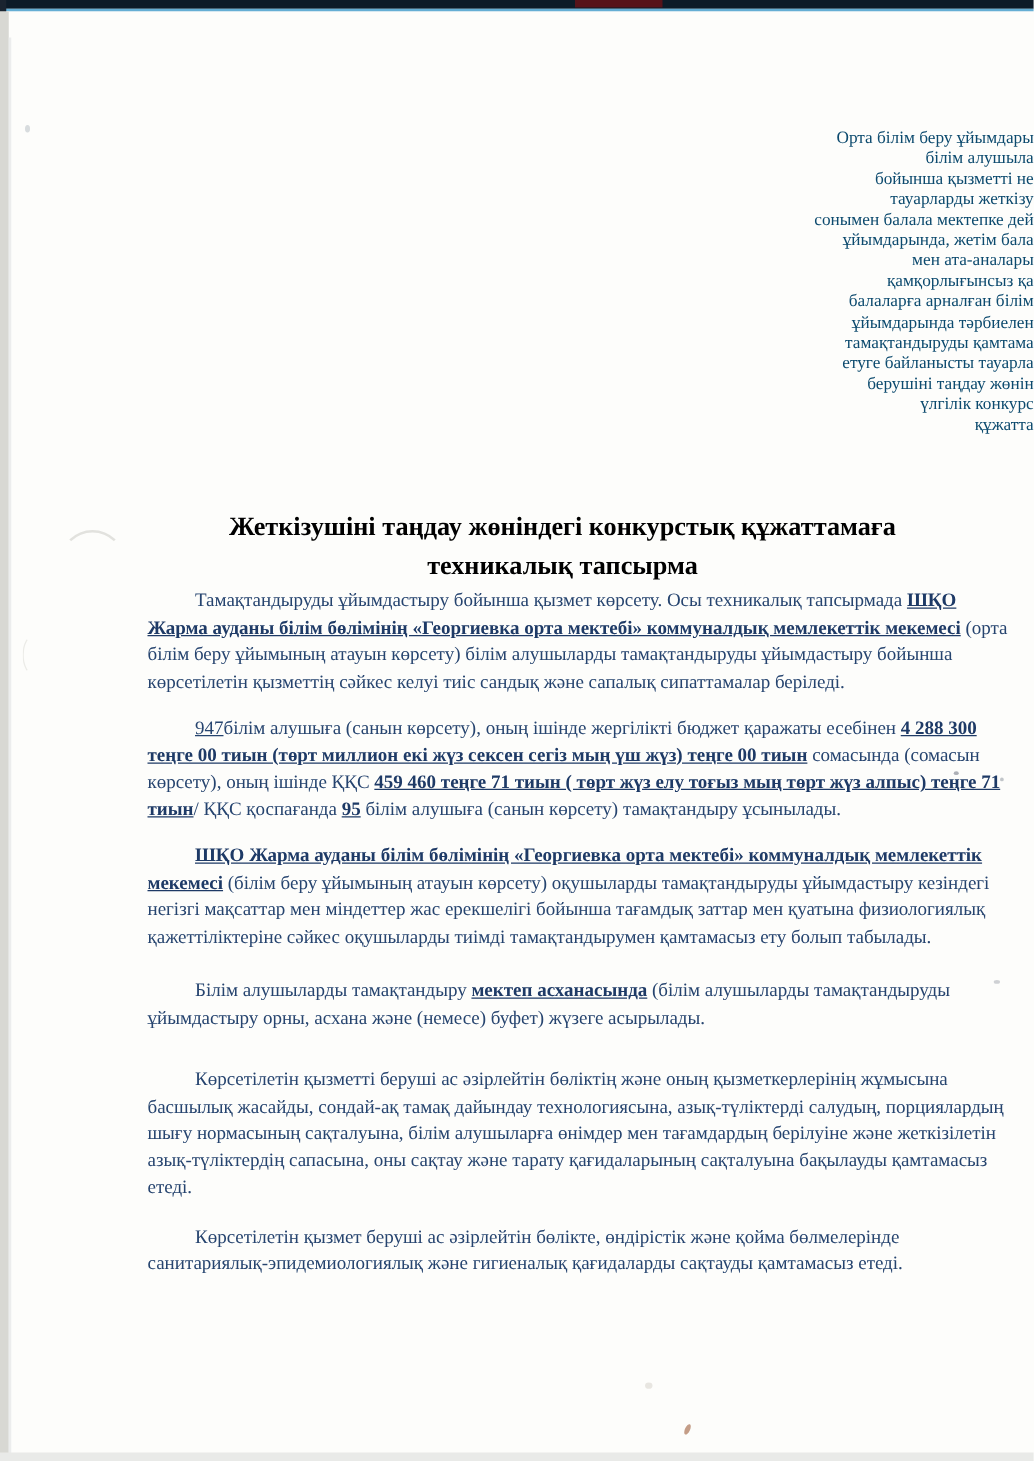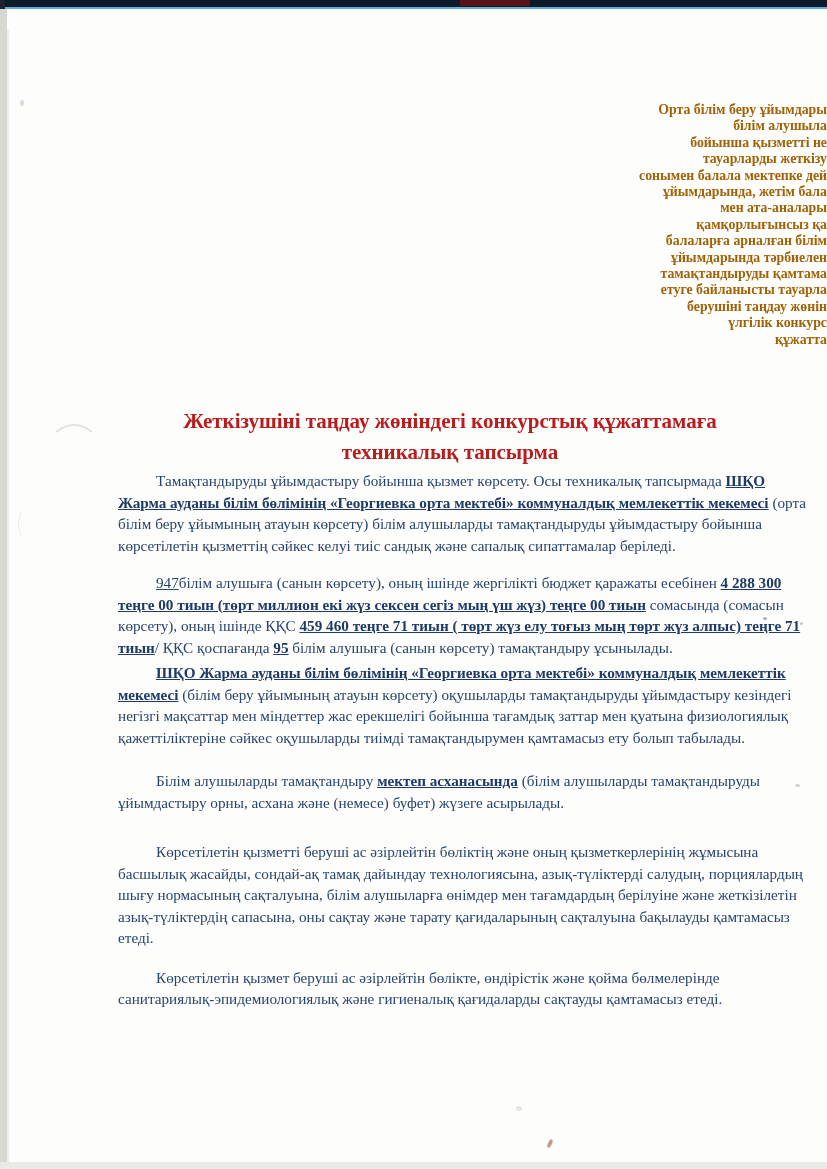--- a/index.html
+++ b/index.html
@@ -31,43 +31,42 @@
   .speck-c { left: 795px; top: 784px; width: 5px; height: 3px; background: #b0b4ba; opacity: .6; }
   .speck-d { left: 516px; top: 1106px; width: 6px; height: 5px; background: #e6e3de; opacity: .9; }
   .speck-e { left: 548px; top: 1139px; width: 4px; height: 9px; background: #b5846a; opacity: .8; transform: rotate(25deg); }
   .speck-f { left: 20px; top: 100px; width: 4px; height: 6px; background: #c8cdd2; opacity: .7; }
 
   
   .appendix {
     position: absolute; top: 102px; right: 0; width: 320px;
     text-align: right;
     font-size: 13.8px; line-height: 16.4px;
-    color: #a16207;
+    color: #0c4a6e;
     white-space: nowrap;
-    font-weight: bold;
   }
 
   
   .doc-title {
     position: absolute; top: 406px; left: 100px; width: 700px;
     text-align: center;
     font-weight: bold;
     font-size: 21px; line-height: 31px;
-    color: #b91c1c;
+    color: #000000;
   }
 
   
   .body-text {
     position: absolute; top: 470px; left: 118px; width: 698px;
     font-size: 15.2px; line-height: 21.5px;
     color: #26446f;
   }
   .body-text p { margin: 0; text-indent: 38px; }
   p.par-1 { margin-bottom: 16px; }
-  p.par-2 { margin-bottom: 4px; }
+  p.par-2 { margin-bottom: 16px; }
   p.par-3 { margin-bottom: 22px; }
   p.par-4 { margin-bottom: 28px; }
   p.par-5 { margin-bottom: 18px; }
   .bu { font-weight: bold; text-decoration: underline; color: #1e3a66; }
   .u  { text-decoration: underline; }
 </style>
 </head>
 <body>
 
 <div class="page">

